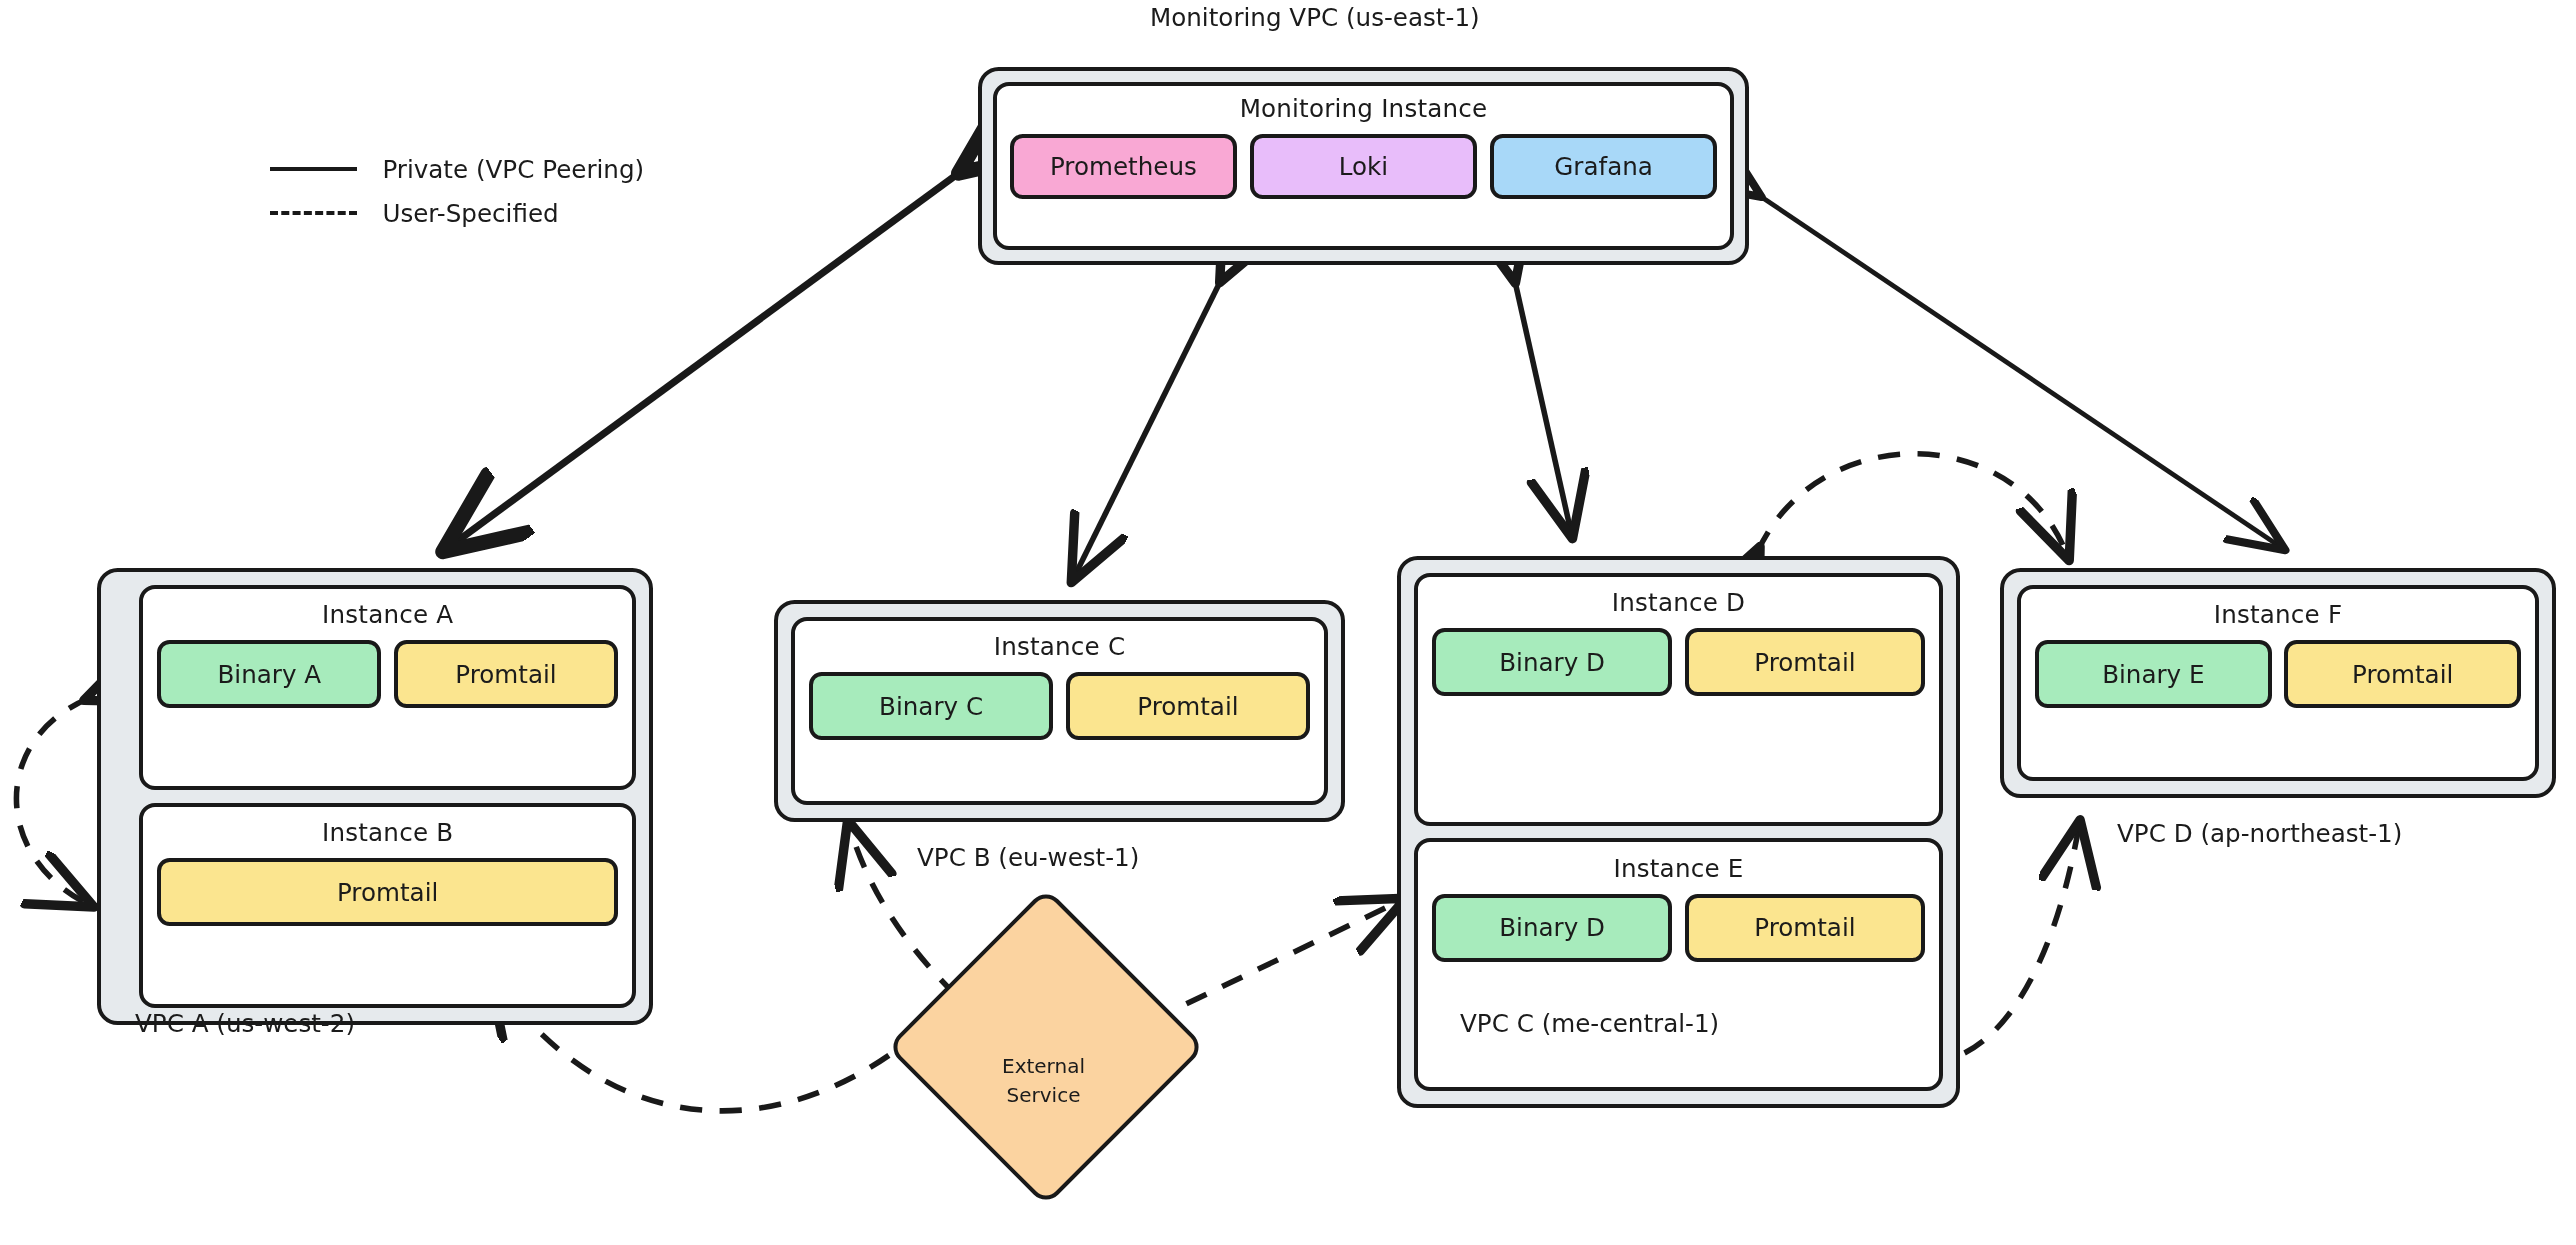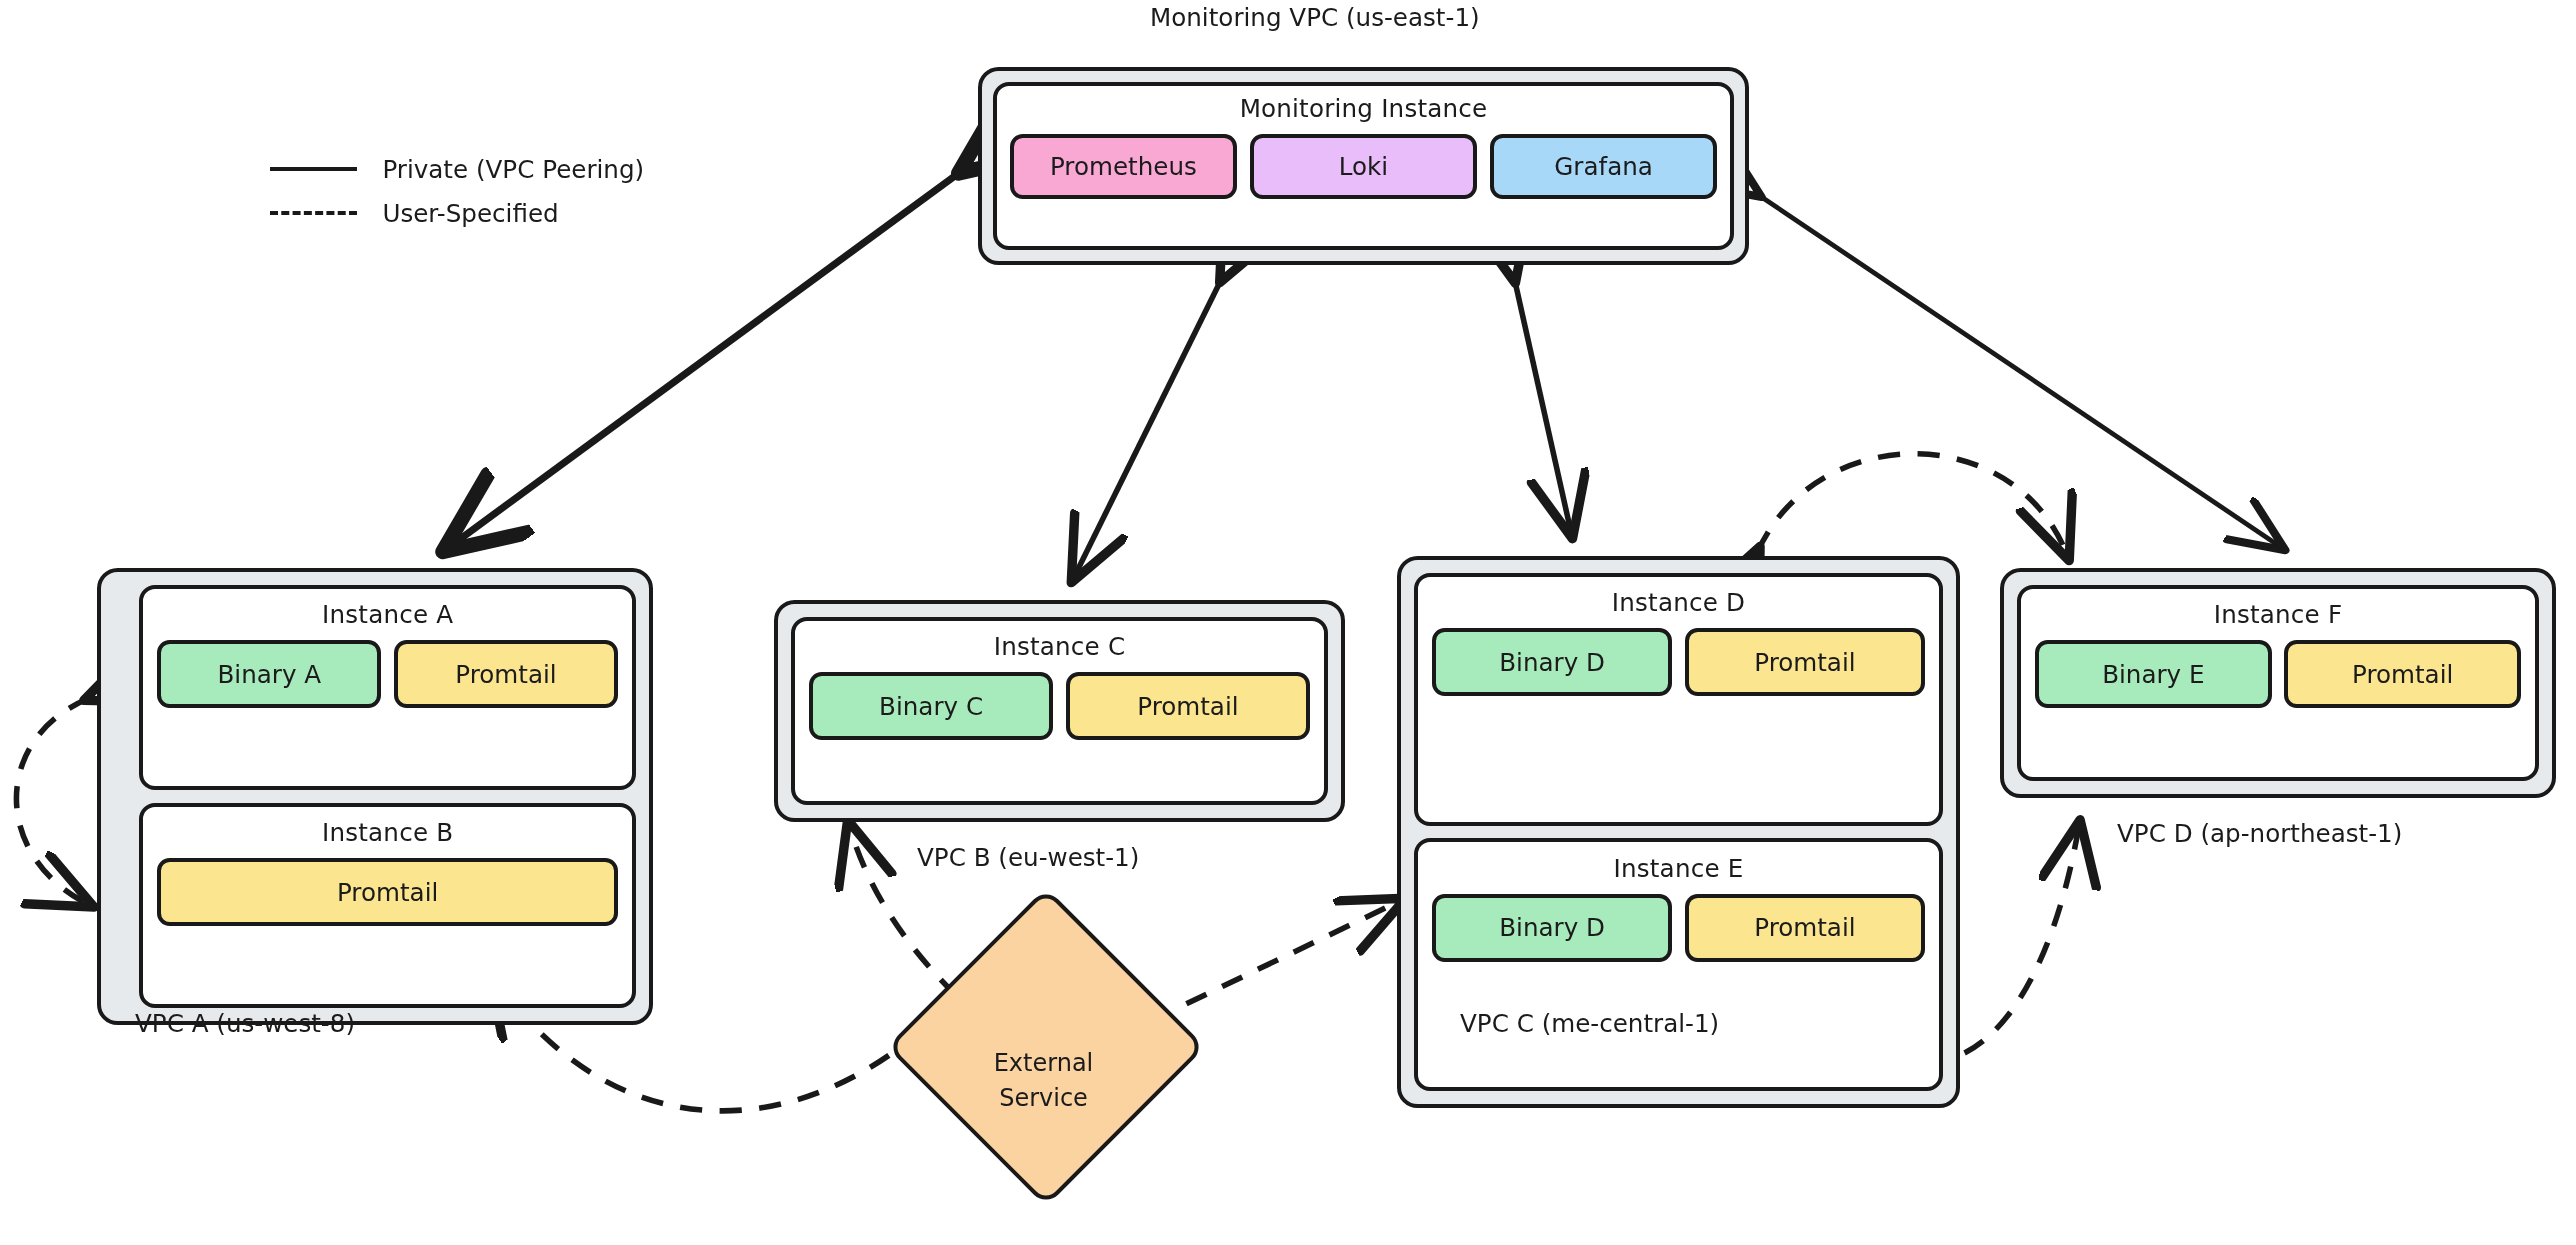--- a/index.html
+++ b/index.html
@@ -85,21 +85,21 @@
   #ext-shape{
     position:absolute;left:56px;top:-12px;width:218px;height:218px;
     background:#fbd3a0;
     border:4.8px solid #191919;
     border-radius:17.5px;
     transform:rotate(45deg);
   }
   #ext-text{
     position:absolute;inset:0;display:flex;flex-direction:column;
     align-items:center;justify-content:center;
-    font-size:24px;line-height:1.45;text-align:center;
+    font-size:20px;line-height:1.45;text-align:center;
     pointer-events:none;
   }
 
   
   #legend{position:absolute;left:270px;top:147px;}
   .legend-row{display:flex;align-items:center;height:44px;gap:25.4px;}
   .legend-swatch{width:87px;height:0;border-top:4.8px solid #191919;}
   .legend-swatch.dashed{border-top:4.8px dashed #191919;}
   .legend-text{font-size:24.6px;white-space:nowrap;}
 </style>
@@ -190,21 +190,21 @@
         <div class="comp yellow">Promtail</div>
       </div>
     </div>
     <div class="instance">
       <div class="instance-title">Instance B</div>
       <div class="comp-row">
         <div class="comp yellow">Promtail</div>
       </div>
     </div>
   </div>
-  <div class="vpc-label" id="vpc-a-label">VPC A (us-west-8)</div>
+  <div class="vpc-label" id="vpc-a-label">VPC A (us-west-2)</div>
 
   <div class="vpc" id="vpc-b">
     <div class="instance">
       <div class="instance-title">Instance C</div>
       <div class="comp-row">
         <div class="comp green">Binary C</div>
         <div class="comp yellow">Promtail</div>
       </div>
     </div>
   </div>

